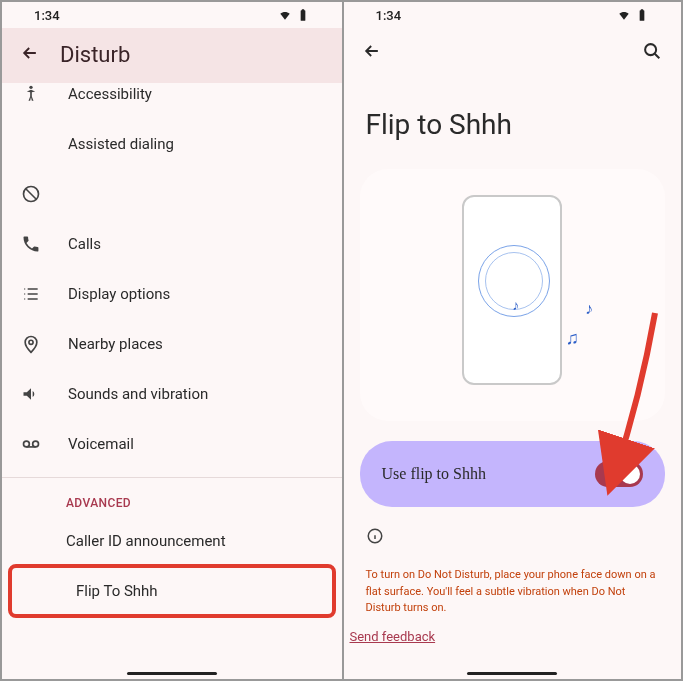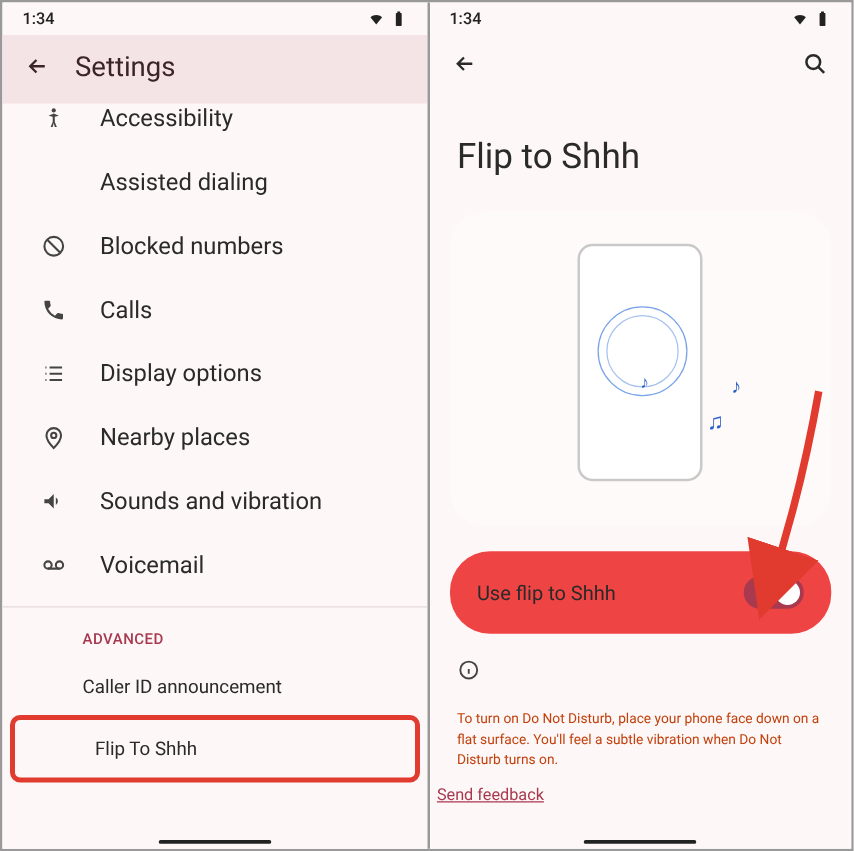--- a/index.html
+++ b/index.html
@@ -28,21 +28,21 @@
     overflow: hidden;
   }
   .phone + .phone {
     border-left: 2px solid #999;
   }
   .status-bar {
     height: 26px;
     display: flex;
     align-items: center;
     justify-content: space-between;
-    padding: 0 16px;
+    padding: 0 32px;
     font-size: 13px;
     font-weight: 500;
     color: #222;
   }
   .status-bar .right { display: flex; align-items: center; gap: 4px; }
   .status-bar svg { width: 14px; height: 14px; }
 
   
   .left-header {
     background: #f5e4e5;
@@ -60,23 +60,22 @@
   .list {
     flex: 1;
     overflow: hidden;
     background: #fdf7f7;
   }
   .list-item {
     display: flex;
     align-items: center;
     padding: 14px 18px;
     gap: 26px;
-    font-size: 19px;
+    font-size: 15px;
     color: #2a2a2a;
-    margin-left: 12px;
   }
   .list-item .icon {
     width: 22px;
     height: 22px;
     display: flex;
     align-items: center;
     justify-content: center;
     color: #444;
     flex-shrink: 0;
   }
@@ -143,28 +142,29 @@
   }
   .circle1 { width: 72px; height: 72px; top: 48px; left: 14px; }
   .circle2 { width: 58px; height: 58px; top: 55px; left: 21px; border-color: #a7c2ef; }
   .note {
     position: absolute;
     color: #2d5fc8;
     font-size: 14px;
   }
 
   .toggle-card {
-    background: #ef4444;
+    background: #c4b5fd;
     border-radius: 32px;
     margin: 20px 16px 0;
     padding: 20px 22px;
     display: flex;
     align-items: center;
     justify-content: space-between;
     position: relative;
+    font-family: Liberation Serif, serif;
   }
   .toggle-card .label {
     font-size: 16px;
     color: #2a2a2a;
   }
   .toggle {
     width: 48px; height: 26px;
     background: #a8394f;
     border-radius: 14px;
     position: relative;
@@ -233,21 +233,21 @@
           </svg>
       </span>
     </div>
 
     <div class="left-header">
       <span class="arrow-back">
         <svg viewBox="0 0 24 24" fill="none" stroke="currentColor" stroke-width="2.2">
             <path d="M19 12H5M11 18l-6-6 6-6"></path>
           </svg>
       </span>
-      <span class="title">Settings</span>
+      <span class="title">Disturb</span>
     </div>
 
     <div class="list">
       <div class="list-item cut-top">
         <span class="icon">
           <svg viewBox="0 0 24 24" fill="currentColor">
               <circle cx="12" cy="4" r="2"></circle>
               <path d="M12 7l5 2-4 1v5l2 5h-2l-1-4-1 4H9l2-5v-5l-4-1 5-2z"></path>
             </svg>
         </span>
@@ -257,21 +257,20 @@
         <span class="icon"></span>
         <span>Assisted dialing</span>
       </div>
       <div class="list-item">
         <span class="icon">
           <svg viewBox="0 0 24 24" fill="none" stroke="currentColor" stroke-width="2">
               <circle cx="12" cy="12" r="9"></circle>
               <path d="M6 6l12 12"></path>
             </svg>
         </span>
-        <span>Blocked numbers</span>
       </div>
       <div class="list-item">
         <span class="icon">
           <svg viewBox="0 0 24 24" fill="currentColor">
               <path d="M6.6 10.8a15 15 0 006.6 6.6l2.2-2.2a1 1 0 011-.24 11 11 0 003.5.56 1 1 0 011 1V20a1 1 0 01-1 1A17 17 0 013 4a1 1 0 011-1h3.5a1 1 0 011 1 11 11 0 00.56 3.5 1 1 0 01-.24 1L6.6 10.8z"></path>
             </svg>
         </span>
         <span>Calls</span>
       </div>
       <div class="list-item">

